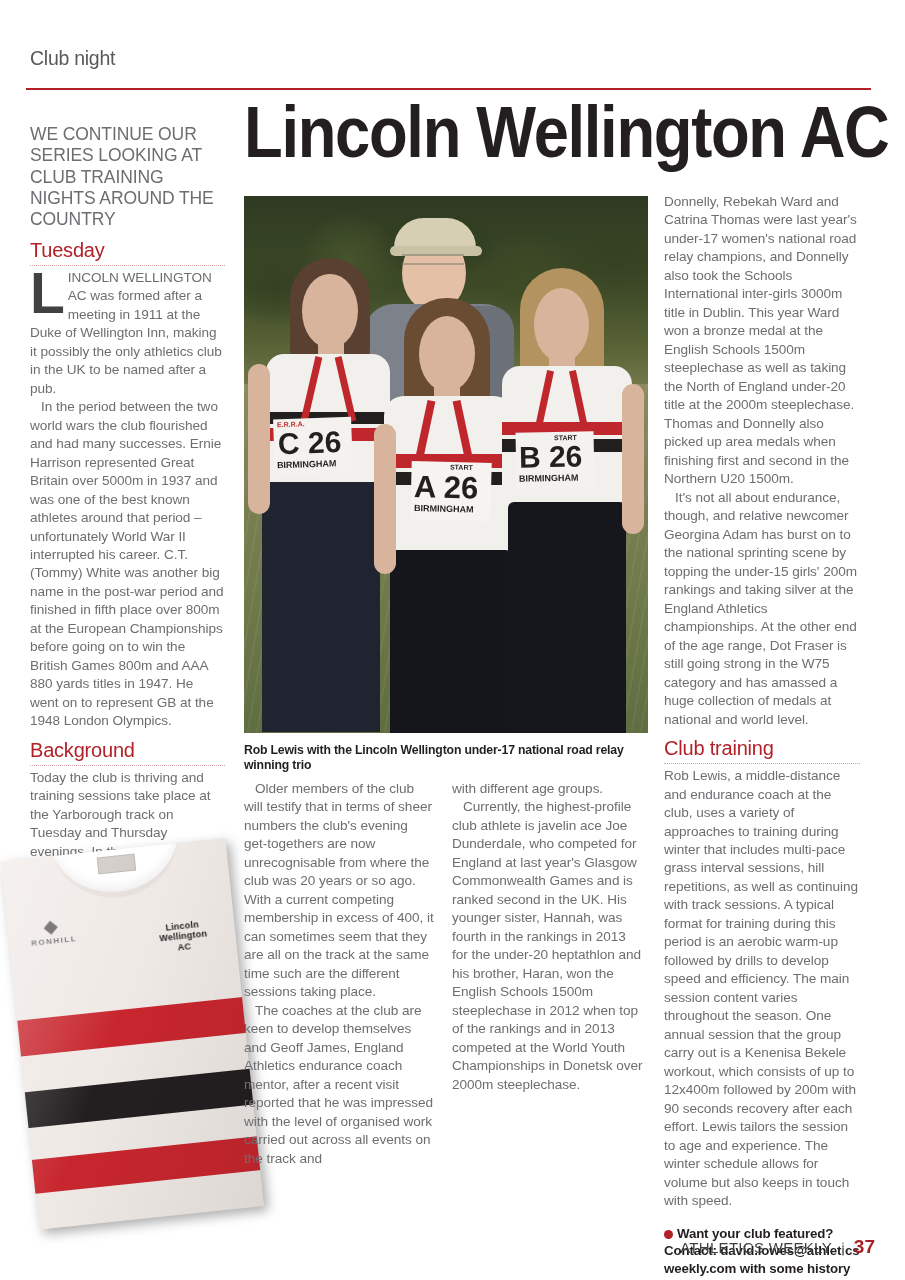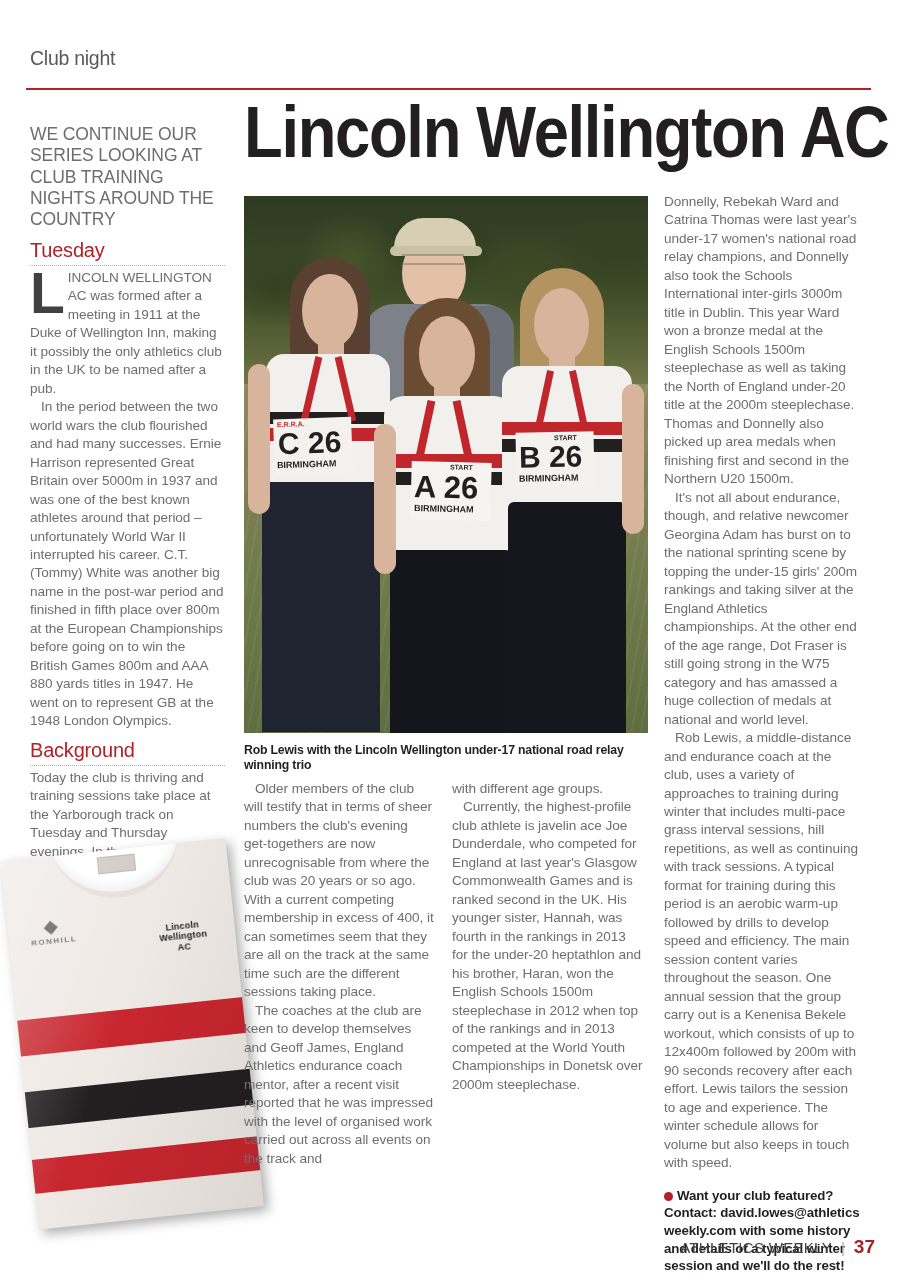--- a/index.html
+++ b/index.html
@@ -417,20 +417,21 @@
 
 <div class="col-three">
   <p class="body-text" style="margin:0;">with different age groups.</p>
   <p class="body-text" style="margin:0;text-indent:11px;">Currently, the highest-profile club athlete is javelin ace Joe Dunderdale, who competed for England at last year's Glasgow Commonwealth Games and is ranked second in the UK. His younger sister, Hannah, was fourth in the rankings in 2013 for the under-20 heptathlon and his brother, Haran, won the English Schools 1500m steeplechase in 2012 when top of the rankings and in 2013 competed at the World Youth Championships in Donetsk over 2000m steeplechase.</p>
 </div>
 
 <div class="col-right">
   <p class="body-text" style="margin:0;">Donnelly, Rebekah Ward and Catrina Thomas were last year's under-17 women's national road relay champions, and Donnelly also took the Schools International inter-girls 3000m title in Dublin. This year Ward won a bronze medal at the English Schools 1500m steeplechase as well as taking the North of England under-20 title at the 2000m steeplechase. Thomas and Donnelly also picked up area medals when finishing first and second in the Northern U20 1500m.</p>
   <p class="body-text" style="margin:0;text-indent:11px;">It's not all about endurance, though, and relative newcomer Georgina Adam has burst on to the national sprinting scene by topping the under-15 girls' 200m rankings and taking silver at the England Athletics championships. At the other end of the age range, Dot Fraser is still going strong in the W75 category and has amassed a huge collection of medals at national and world level.</p>
 
+  <div class="section-head">Club training</div>
   <p class="body-text" style="margin:0;">Rob Lewis, a middle-distance and endurance coach at the club, uses a variety of approaches to training during winter that includes multi-pace grass interval sessions, hill repetitions, as well as continuing with track sessions. A typical format for training during this period is an aerobic warm-up followed by drills to develop speed and efficiency. The main session content varies throughout the season. One annual session that the group carry out is a Kenenisa Bekele workout, which consists of up to 12x400m followed by 200m with 90 seconds recovery after each effort. Lewis tailors the session to age and experience. The winter schedule allows for volume but also keeps in touch with speed.</p>
 
   <div class="promo">
     <span class="bullet-dot"></span><span>Want your club featured? Contact: david.lowes@athletics weekly.com with some history and details of a typical winter session and we'll do the rest!</span>
   </div>
 </div>
 
 <div class="footer">
   <span class="footer-title">ATHLETICS WEEKLY</span>
   <span class="footer-sep">|</span>

